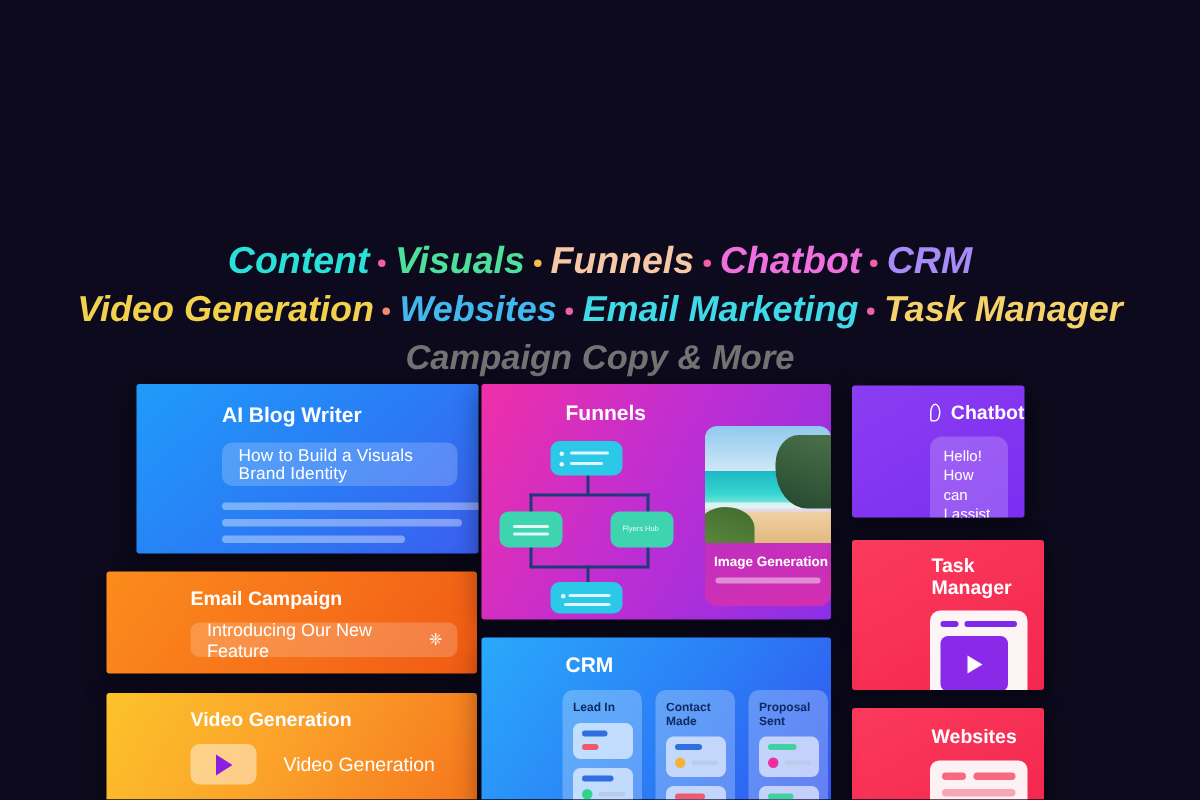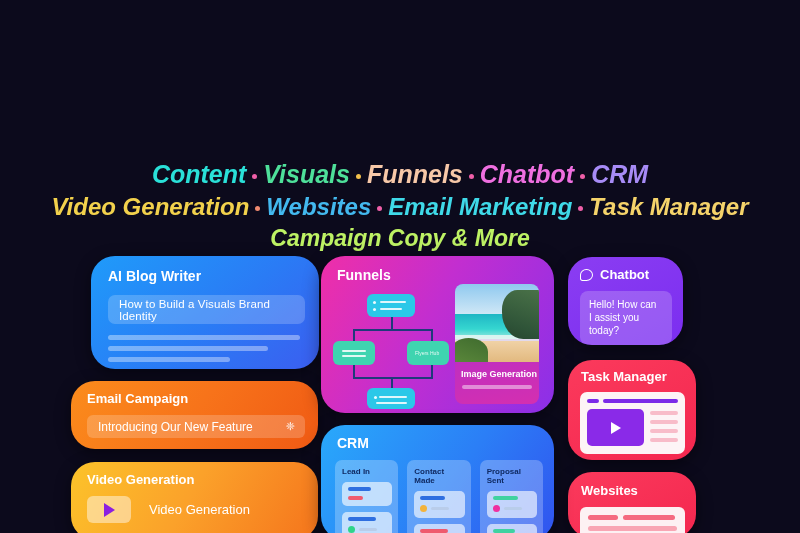--- a/index.html
+++ b/index.html
@@ -29,21 +29,21 @@
     font-weight:700; white-space:nowrap;
   }
   .kw-line.l1 { top:159px; font-size:25px; line-height:30px; }
   .kw-line.l2 { top:192px; font-size:24px; line-height:30px; }
   .kw-line.l3 { top:224px; font-size:23px; line-height:28px; }
   .kw { display:inline;font-style:italic; }
   .dot { display:inline-block; margin:0 6px; vertical-align:middle;
          width:5px; height:5px; border-radius:50%; }
 
   
-  .card { position:absolute; border-radius:24px; overflow:hidden; }
+  .card { position:absolute; border-radius:2px; overflow:hidden;padding-left:40px; }
   .card-title { font-weight:700; color:#fff; }
 
   
   #card-blog {
     left:91px; top:256px; width:228px; height:113px;
     background:linear-gradient(140deg,#1f9bfa 0%,#2a7bf5 55%,#3b5ef0 100%);
     box-shadow:0 4px 16px rgba(0,0,0,.45);
   }
   #card-blog .card-title { font-size:14px; margin:12px 0 0 17px; }
   .blog-input {
@@ -101,21 +101,21 @@
   #card-funnels .card-title { font-size:14px; margin:11px 0 0 16px; }
   .flow { position:absolute; left:12px; top:36px; width:118px; height:112px; }
   .fbox { position:absolute; border-radius:6px; }
   .fline { position:absolute; background:#1f3a7a; }
   .fbar { position:absolute; background:rgba(255,255,255,.85); border-radius:2px; height:2px; }
   .fdot { position:absolute; background:rgba(255,255,255,.9); border-radius:50%; width:3px; height:3px; }
   .fbox-text { position:absolute; font-size:5px; color:rgba(255,255,255,.85); white-space:nowrap; }
 
   
   .imggen {
-    position:absolute; left:134px; top:28px; width:84px; height:120px;
+    position:absolute; left:149px; top:28px; width:84px; height:120px;
     border-radius:8px; overflow:hidden;
     background:linear-gradient(170deg,#a42fd4 0%,#d42fb0 100%);
   }
   .imggen-photo { position:relative; width:100%; height:78px; overflow:hidden; }
   .sky { position:absolute; inset:0 0 62% 0; background:linear-gradient(#8fc9ef,#cfe7f6); }
   .sea { position:absolute; top:38%; left:0; right:0; height:32%;
          background:linear-gradient(#1fb6c4,#35d6d0 60%,#9fe8e0); }
   .foam { position:absolute; top:66%; left:0; right:0; height:9%; background:#e9f7f5; opacity:.85; }
   .sand { position:absolute; top:73%; left:0; right:0; bottom:0;
           background:linear-gradient(#f0d2a6,#e2b97f); }
@@ -200,21 +200,21 @@
   .crm-meta-bar { height:3px; width:18px; border-radius:2px; background:#b9cdea; }
 </style>
 </head>
 <body>
 
 <div class="stage">
 
 
   <div class="kw-line l1"><span class="kw" style="color: rgb(42, 224, 216);">Content</span><span class="dot" style="background: rgb(239, 95, 168);"></span><span class="kw" style="color: rgb(78, 224, 154);">Visuals</span><span class="dot" style="background: rgb(242, 192, 76);"></span><span class="kw" style="color: rgb(247, 200, 168);">Funnels</span><span class="dot" style="background: rgb(239, 95, 168);"></span><span class="kw" style="color: rgb(239, 111, 224);">Chatbot</span><span class="dot" style="background: rgb(239, 95, 168);"></span><span class="kw" style="color: rgb(167, 139, 246);">CRM</span></div>
   <div class="kw-line l2"><span class="kw" style="color: rgb(242, 209, 76);">Video Generation</span><span class="dot" style="background: rgb(240, 138, 112);"></span><span class="kw" style="color: rgb(67, 184, 238);">Websites</span><span class="dot" style="background: rgb(239, 95, 168);"></span><span class="kw" style="color: rgb(63, 217, 232);">Email Marketing</span><span class="dot" style="background: rgb(239, 95, 168);"></span><span class="kw" style="color: rgb(245, 211, 106);">Task Manager</span></div>
-  <div class="kw-line l3"><span class="kw" style="color: #bef264;">Campaign Copy &amp; More</span></div>
+  <div class="kw-line l3"><span class="kw" style="color: #737373;">Campaign Copy &amp; More</span></div>
 
   <div class="card" id="card-blog">
     <div class="card-title">AI Blog Writer</div>
     <div class="blog-input">How to Build a Visuals Brand Identity</div>
     <div class="blog-bars">
       <div class="bar" style="width:192px"></div>
       <div class="bar" style="width:160px"></div>
       <div class="bar" style="width:122px"></div>
     </div>
   </div>

